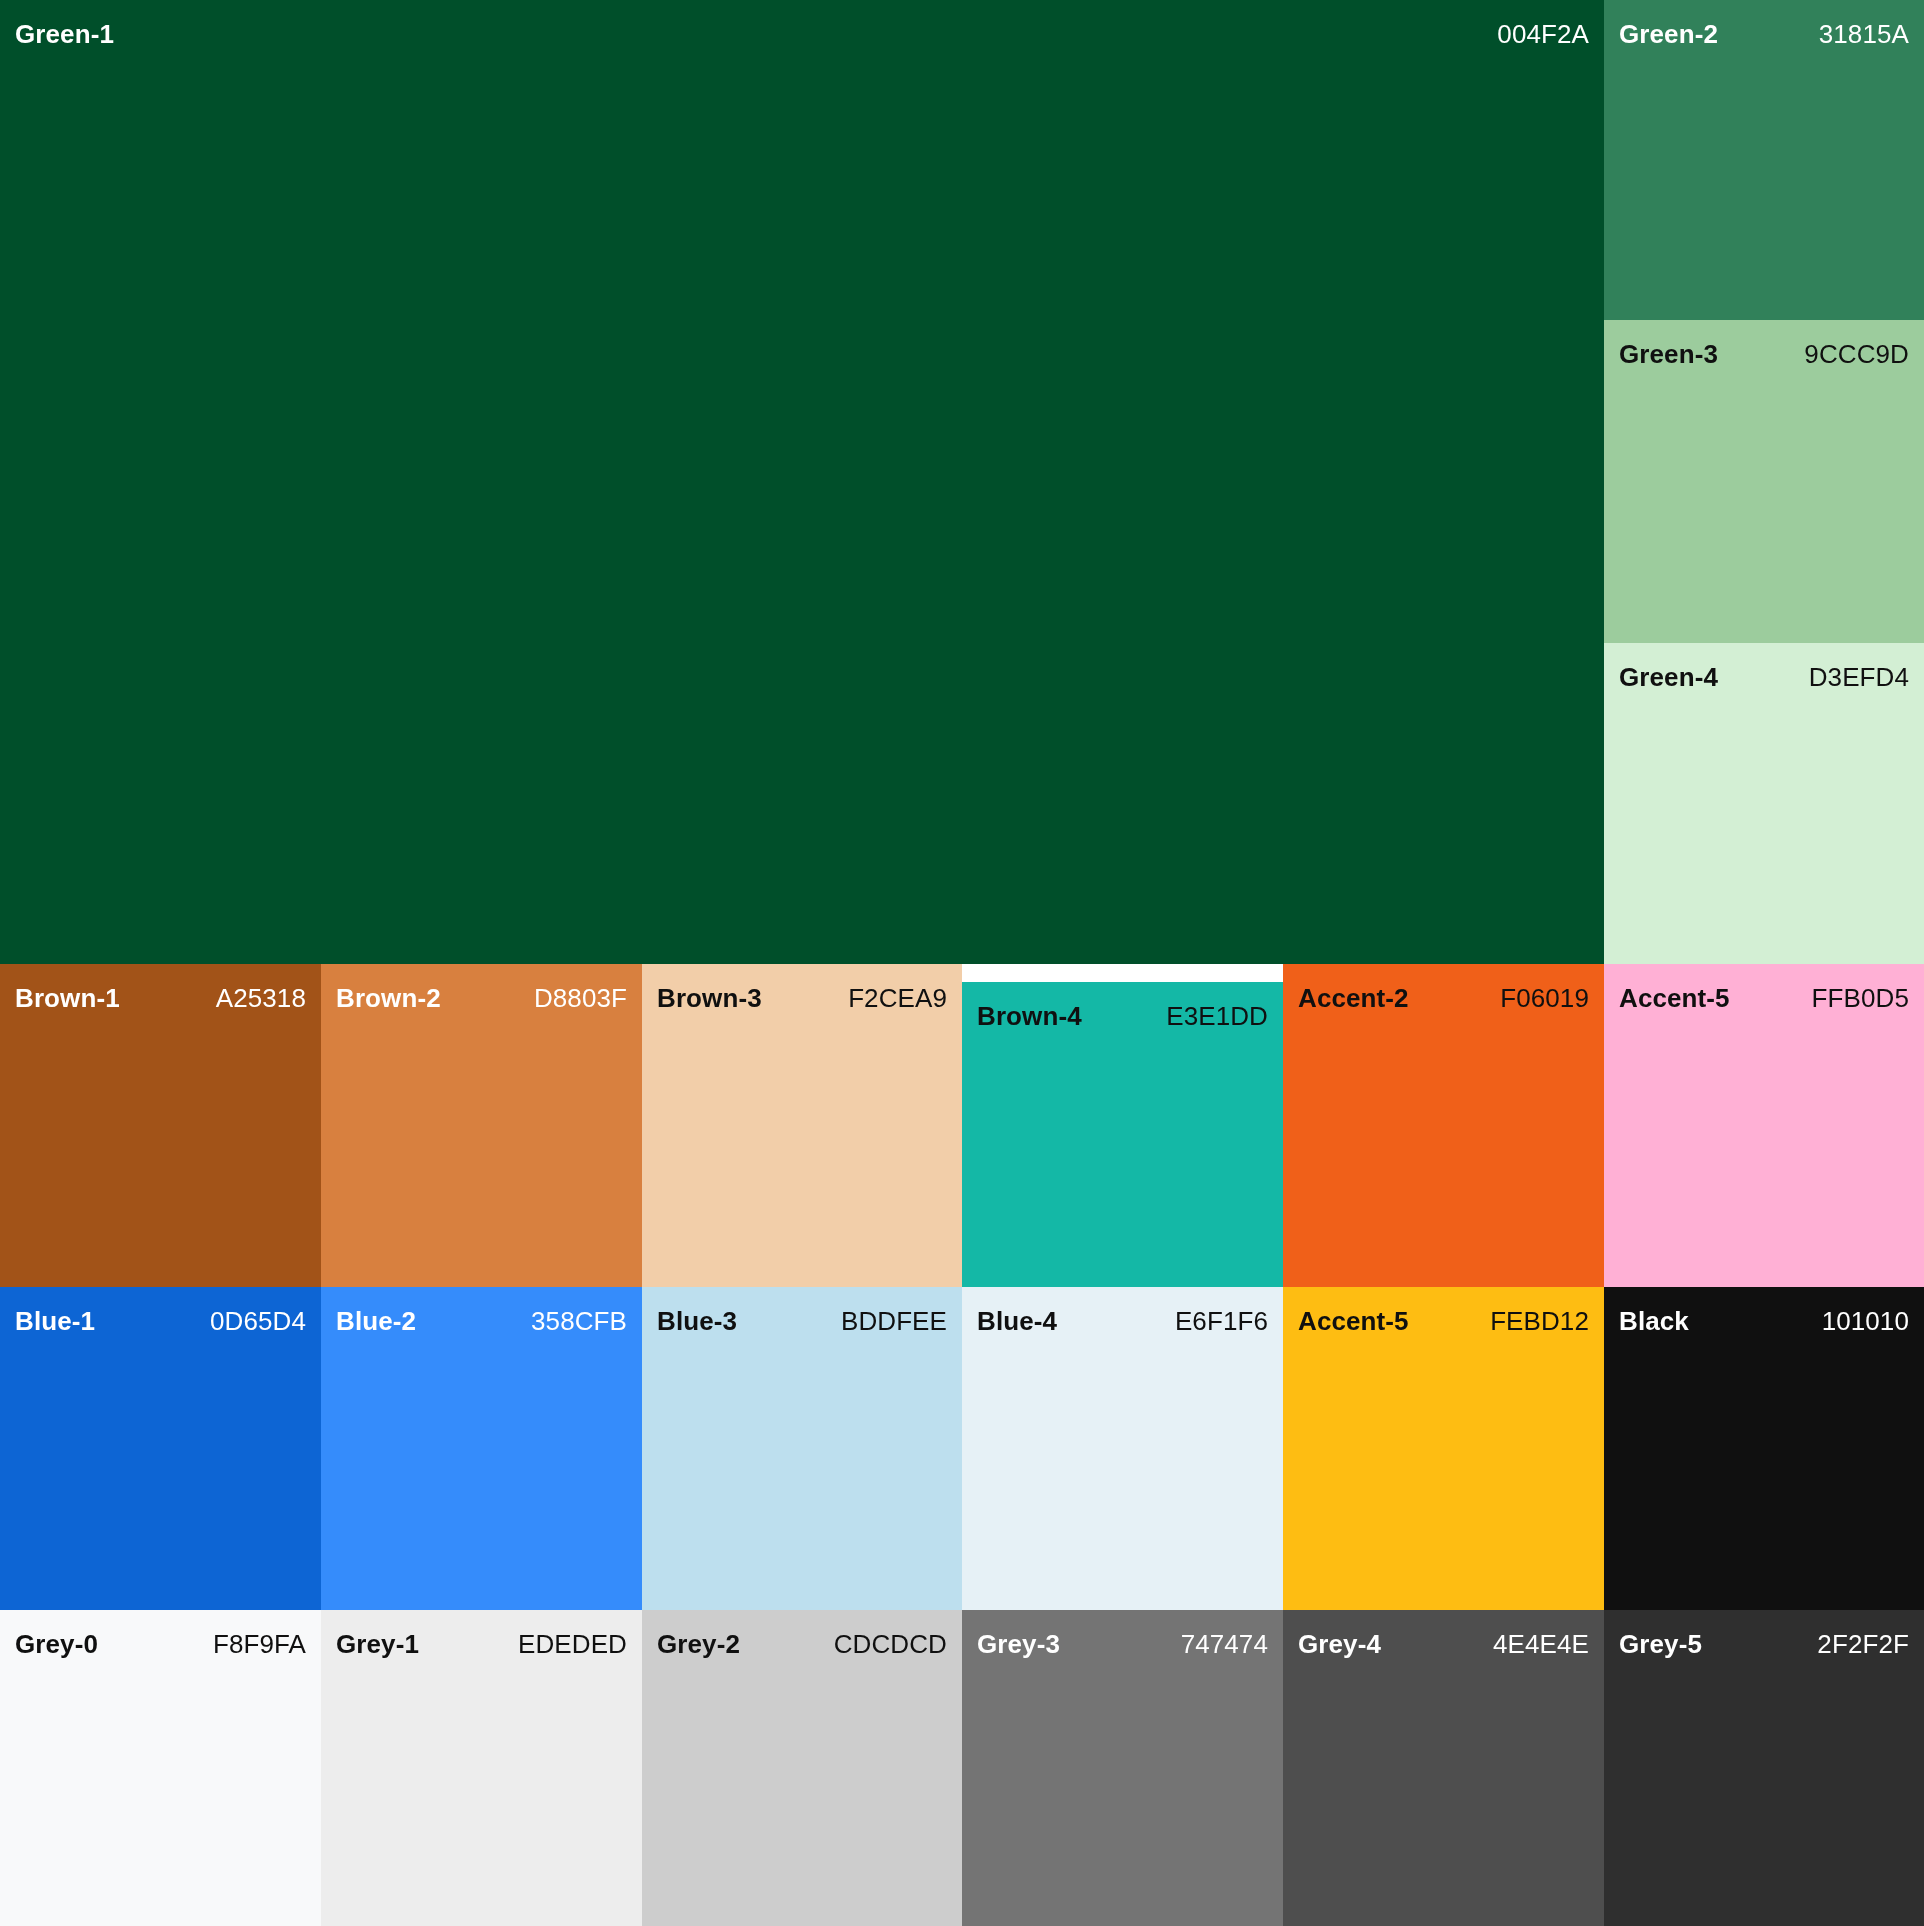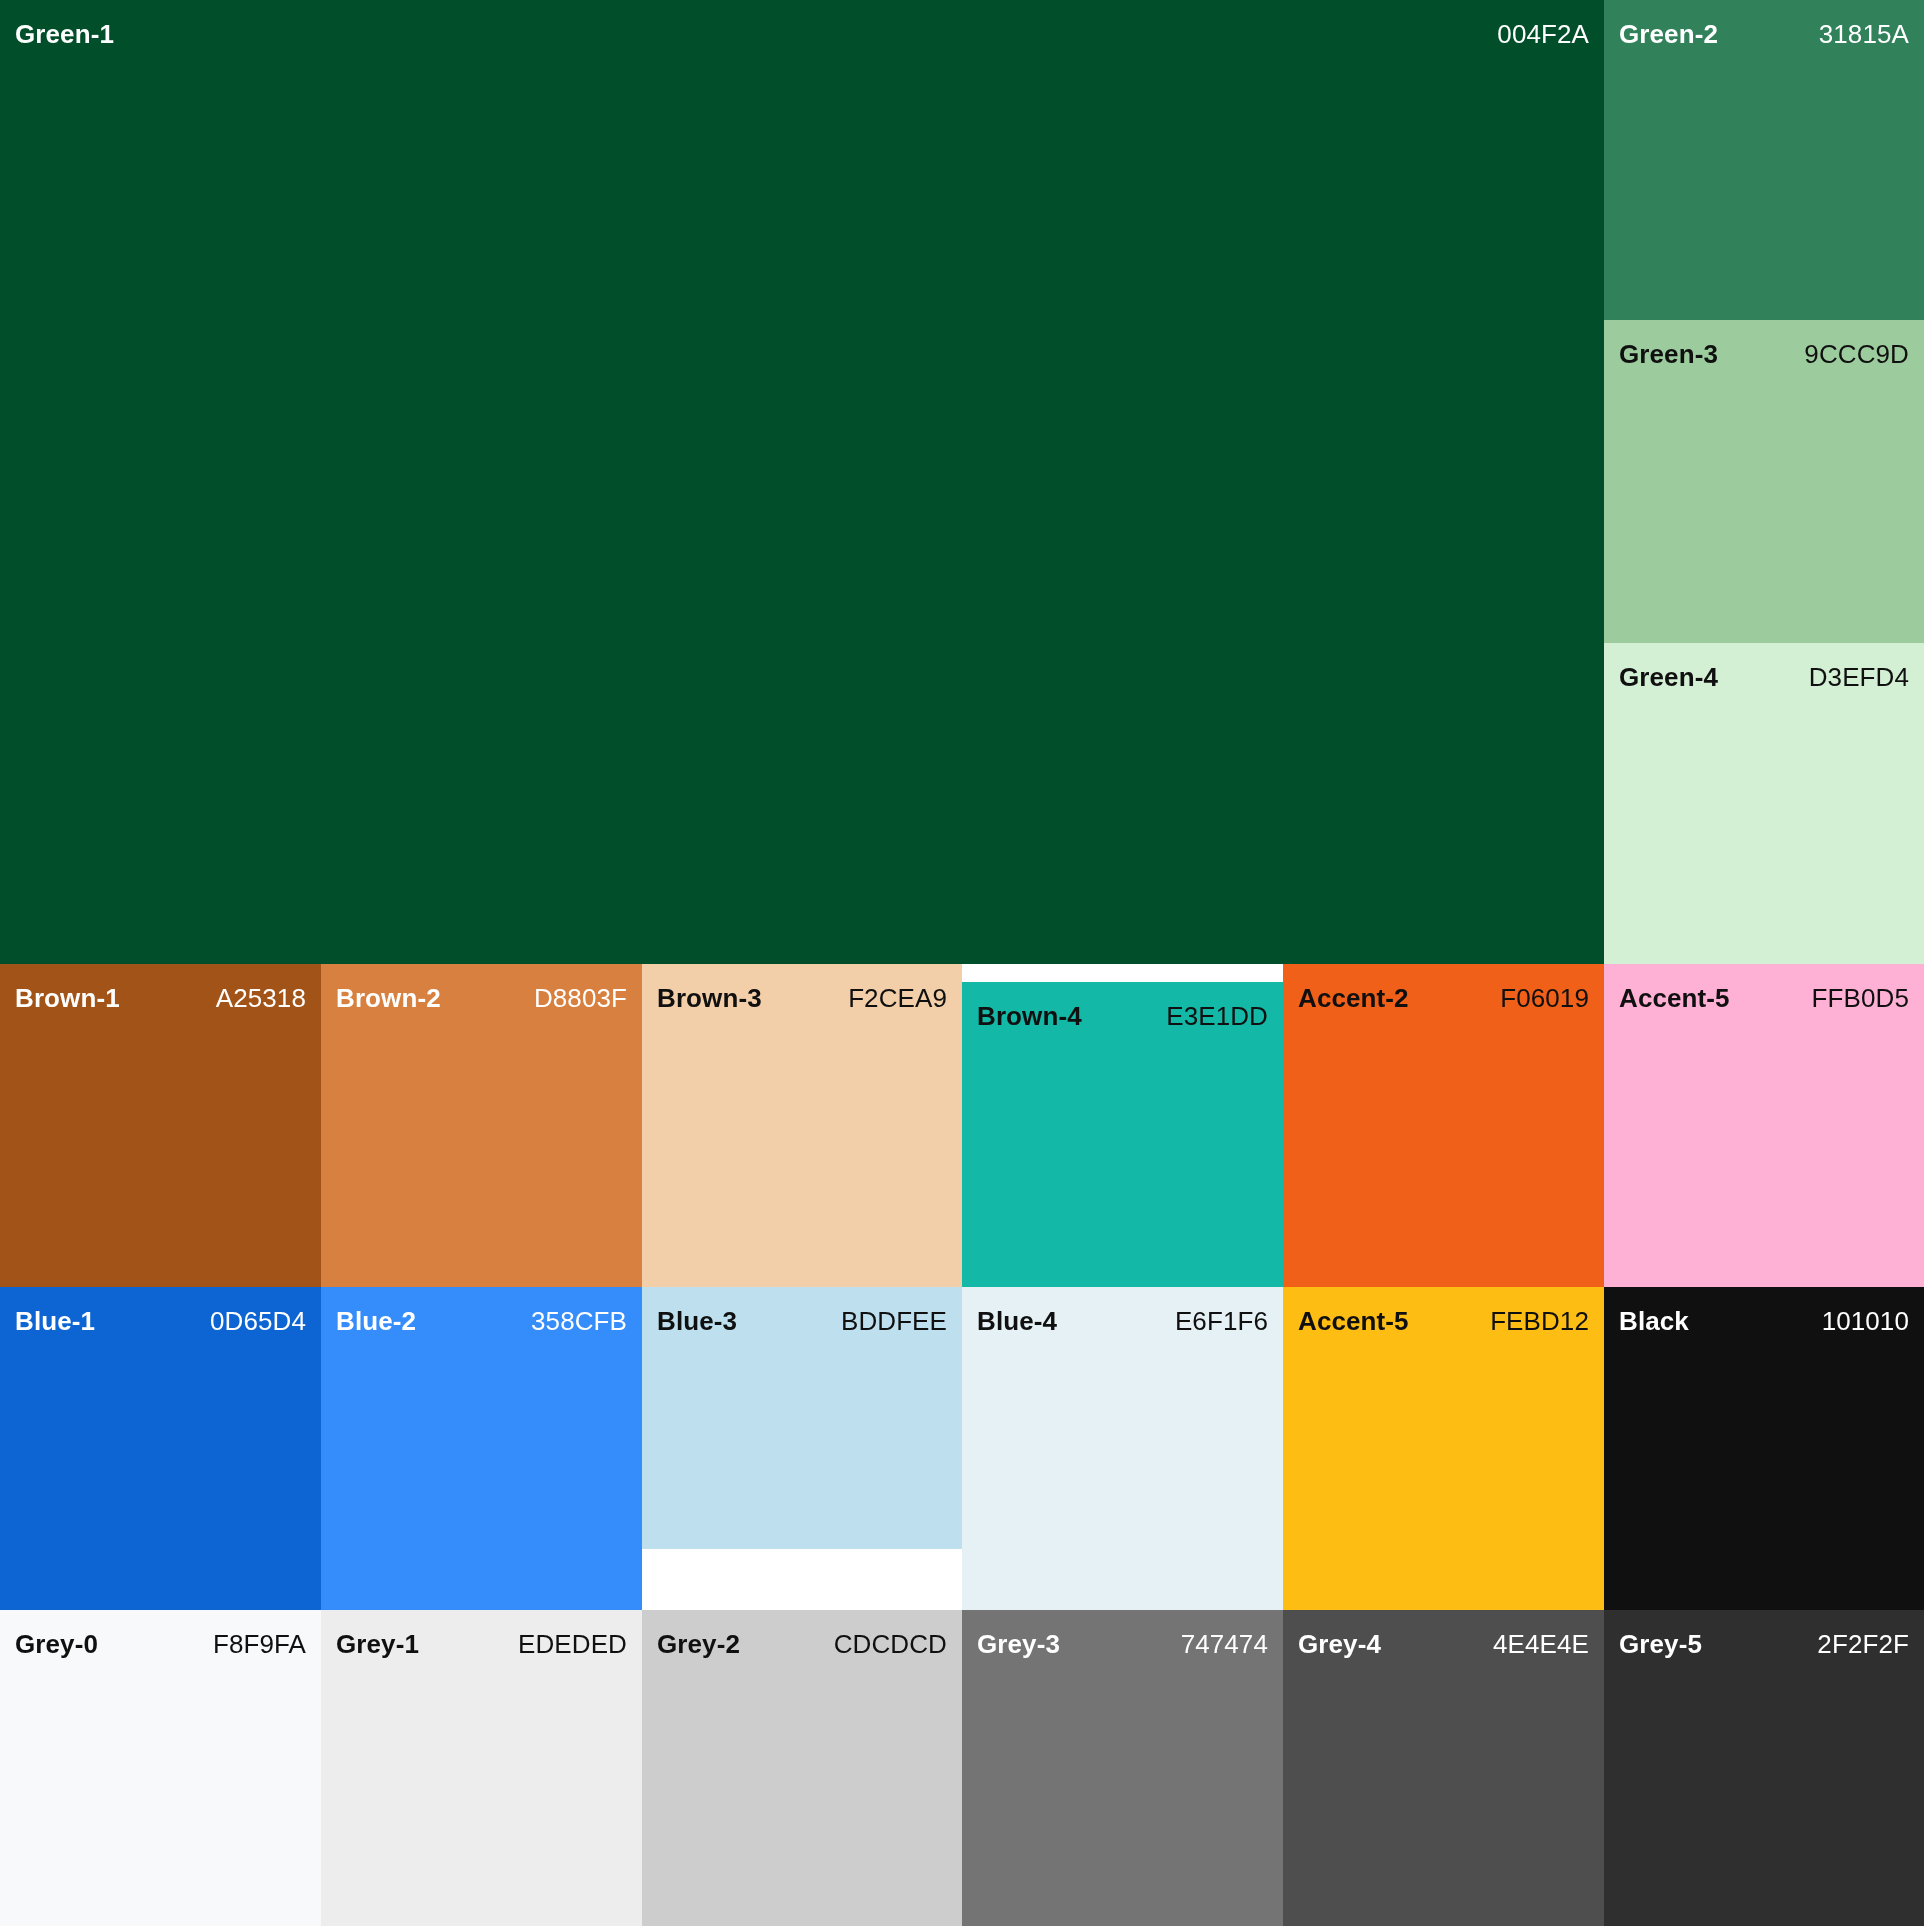--- a/index.html
+++ b/index.html
@@ -130,21 +130,21 @@
         <span class="swatch-name">Blue-1</span>
         <span class="swatch-hex">0D65D4</span>
       </div>
     </div>
     <div class="swatch txt-light" style="left: 321px; top: 1287px; width: 321px; height: 323px; background: rgb(53, 140, 251);">
       <div class="swatch-header">
         <span class="swatch-name">Blue-2</span>
         <span class="swatch-hex">358CFB</span>
       </div>
     </div>
-    <div class="swatch txt-dark" style="left: 642px; top: 1287px; width: 320px; height: 262px; background: rgb(189, 223, 238);">
+    <div class="swatch txt-dark" style="left: 642px; top: 1287px; width: 320px; height: 323px; background: rgb(189, 223, 238);">
       <div class="swatch-header">
         <span class="swatch-name">Blue-3</span>
         <span class="swatch-hex">BDDFEE</span>
       </div>
     </div>
     <div class="swatch txt-dark" style="left: 962px; top: 1287px; width: 321px; height: 323px; background: rgb(230, 241, 246);">
       <div class="swatch-header">
         <span class="swatch-name">Blue-4</span>
         <span class="swatch-hex">E6F1F6</span>
       </div>

